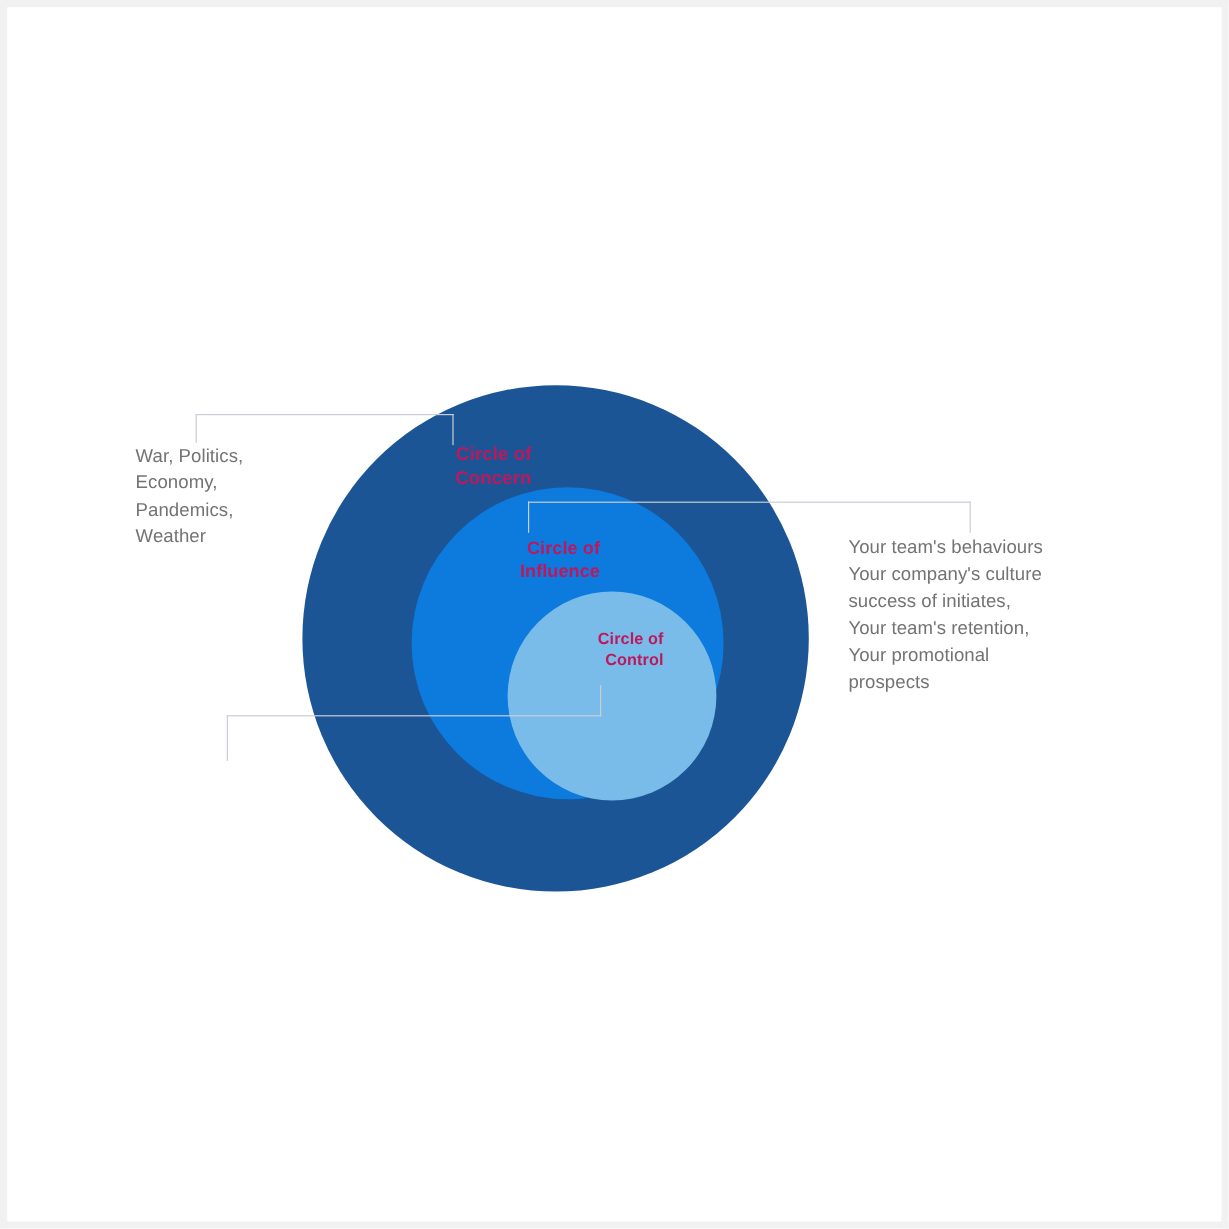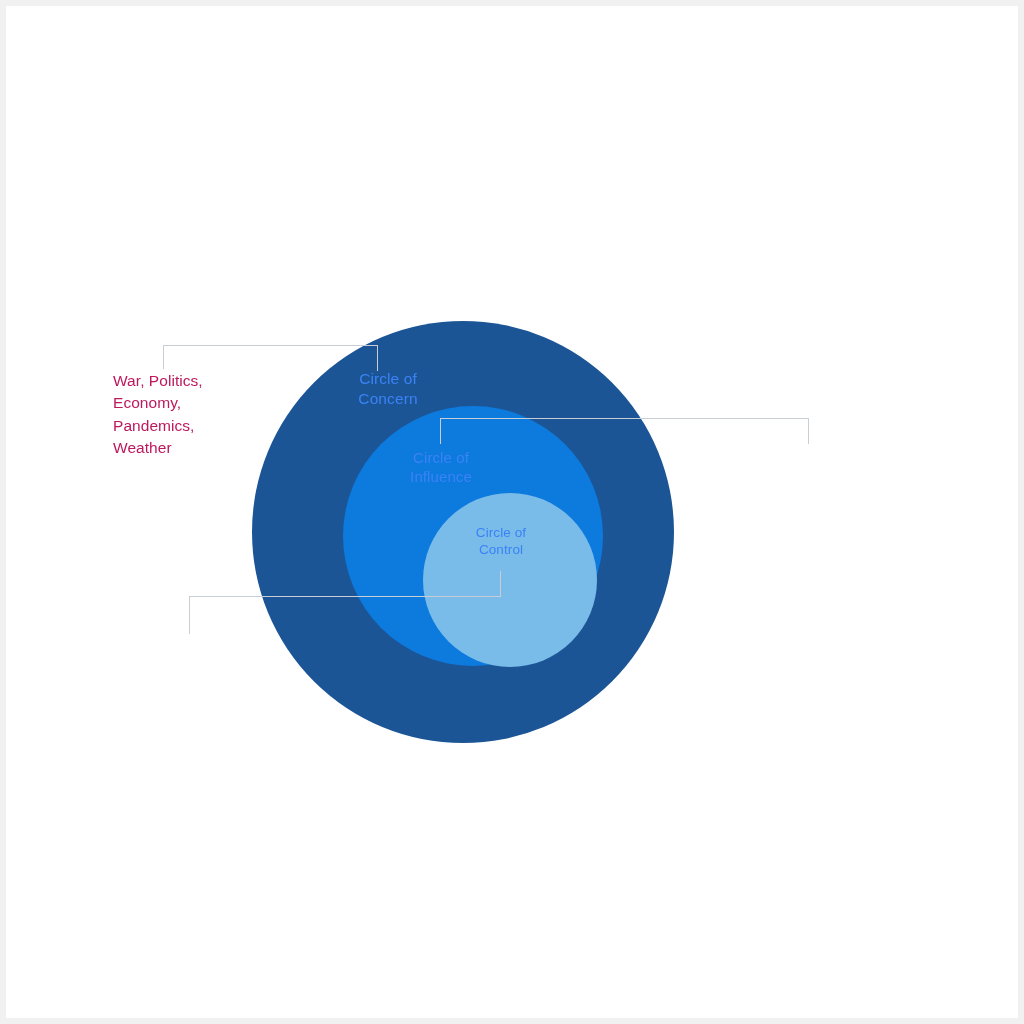--- a/index.html
+++ b/index.html
@@ -47,24 +47,24 @@
   }
   #circle-control {
     left: 423px;  top: 493px;
     width: 174px; height: 174px;
     background: #79bce9;
   }
 
   
   .circle-label {
     position: absolute;
-    color: #3b82f6;
-    font-weight: normal;
+    color: #be185d;
+    font-weight: bold;
     line-height: 1.28;
-    text-align: center;
+    text-align: right;
     letter-spacing: 0.1px;
     white-space: pre-line;
   }
   #label-concern   { left: 333px; top: 369px; width: 110px; font-size: 15.5px; }
   #label-influence { left: 382px; top: 448px; width: 118px; font-size: 15px; }
   #label-control   { left: 449px; top: 524px; width: 104px; font-size: 13.5px; }
 
   
   .leader {
     position: absolute;
@@ -84,21 +84,21 @@
   #leader-influence-stub-right { left: 808px; top: 418px; height: 26px; }
 
   
   #leader-control-stub-left  { left: 189px; top: 596px; height: 38px; }
   #leader-control-h          { left: 189px; top: 596px; width: 312px; }
   #leader-control-stub-right { left: 500px; top: 571px; height: 26px; }
 
   
   .callout {
     position: absolute;
-    color: #be185d;
+    color: #737373;
     font-size: 15.5px;
     line-height: 1.45;
     font-weight: 500;
     white-space: pre-line;
     letter-spacing: 0.05px;
   }
   #callout-concern   { left: 113px; top: 370px; width: 190px; }
   #callout-influence { left: 707px; top: 446px; width: 215px; }
   #callout-control   { left: 113px; top: 634px; width: 210px; }
 </style>
@@ -132,14 +132,20 @@
   <div class="leader v" id="leader-influence-stub-right"></div>
 
   <div class="leader v" id="leader-control-stub-left"></div>
   <div class="leader h" id="leader-control-h"></div>
   <div class="leader v" id="leader-control-stub-right"></div>
 
   <div class="callout" id="callout-concern">War, Politics,
 Economy,
 Pandemics,
 Weather</div>
+  <div class="callout" id="callout-influence">Your team's behaviours
+Your company's culture
+success of initiates,
+Your team's retention,
+Your promotional
+prospects</div>
 
 </div>
 
 </body></html>

